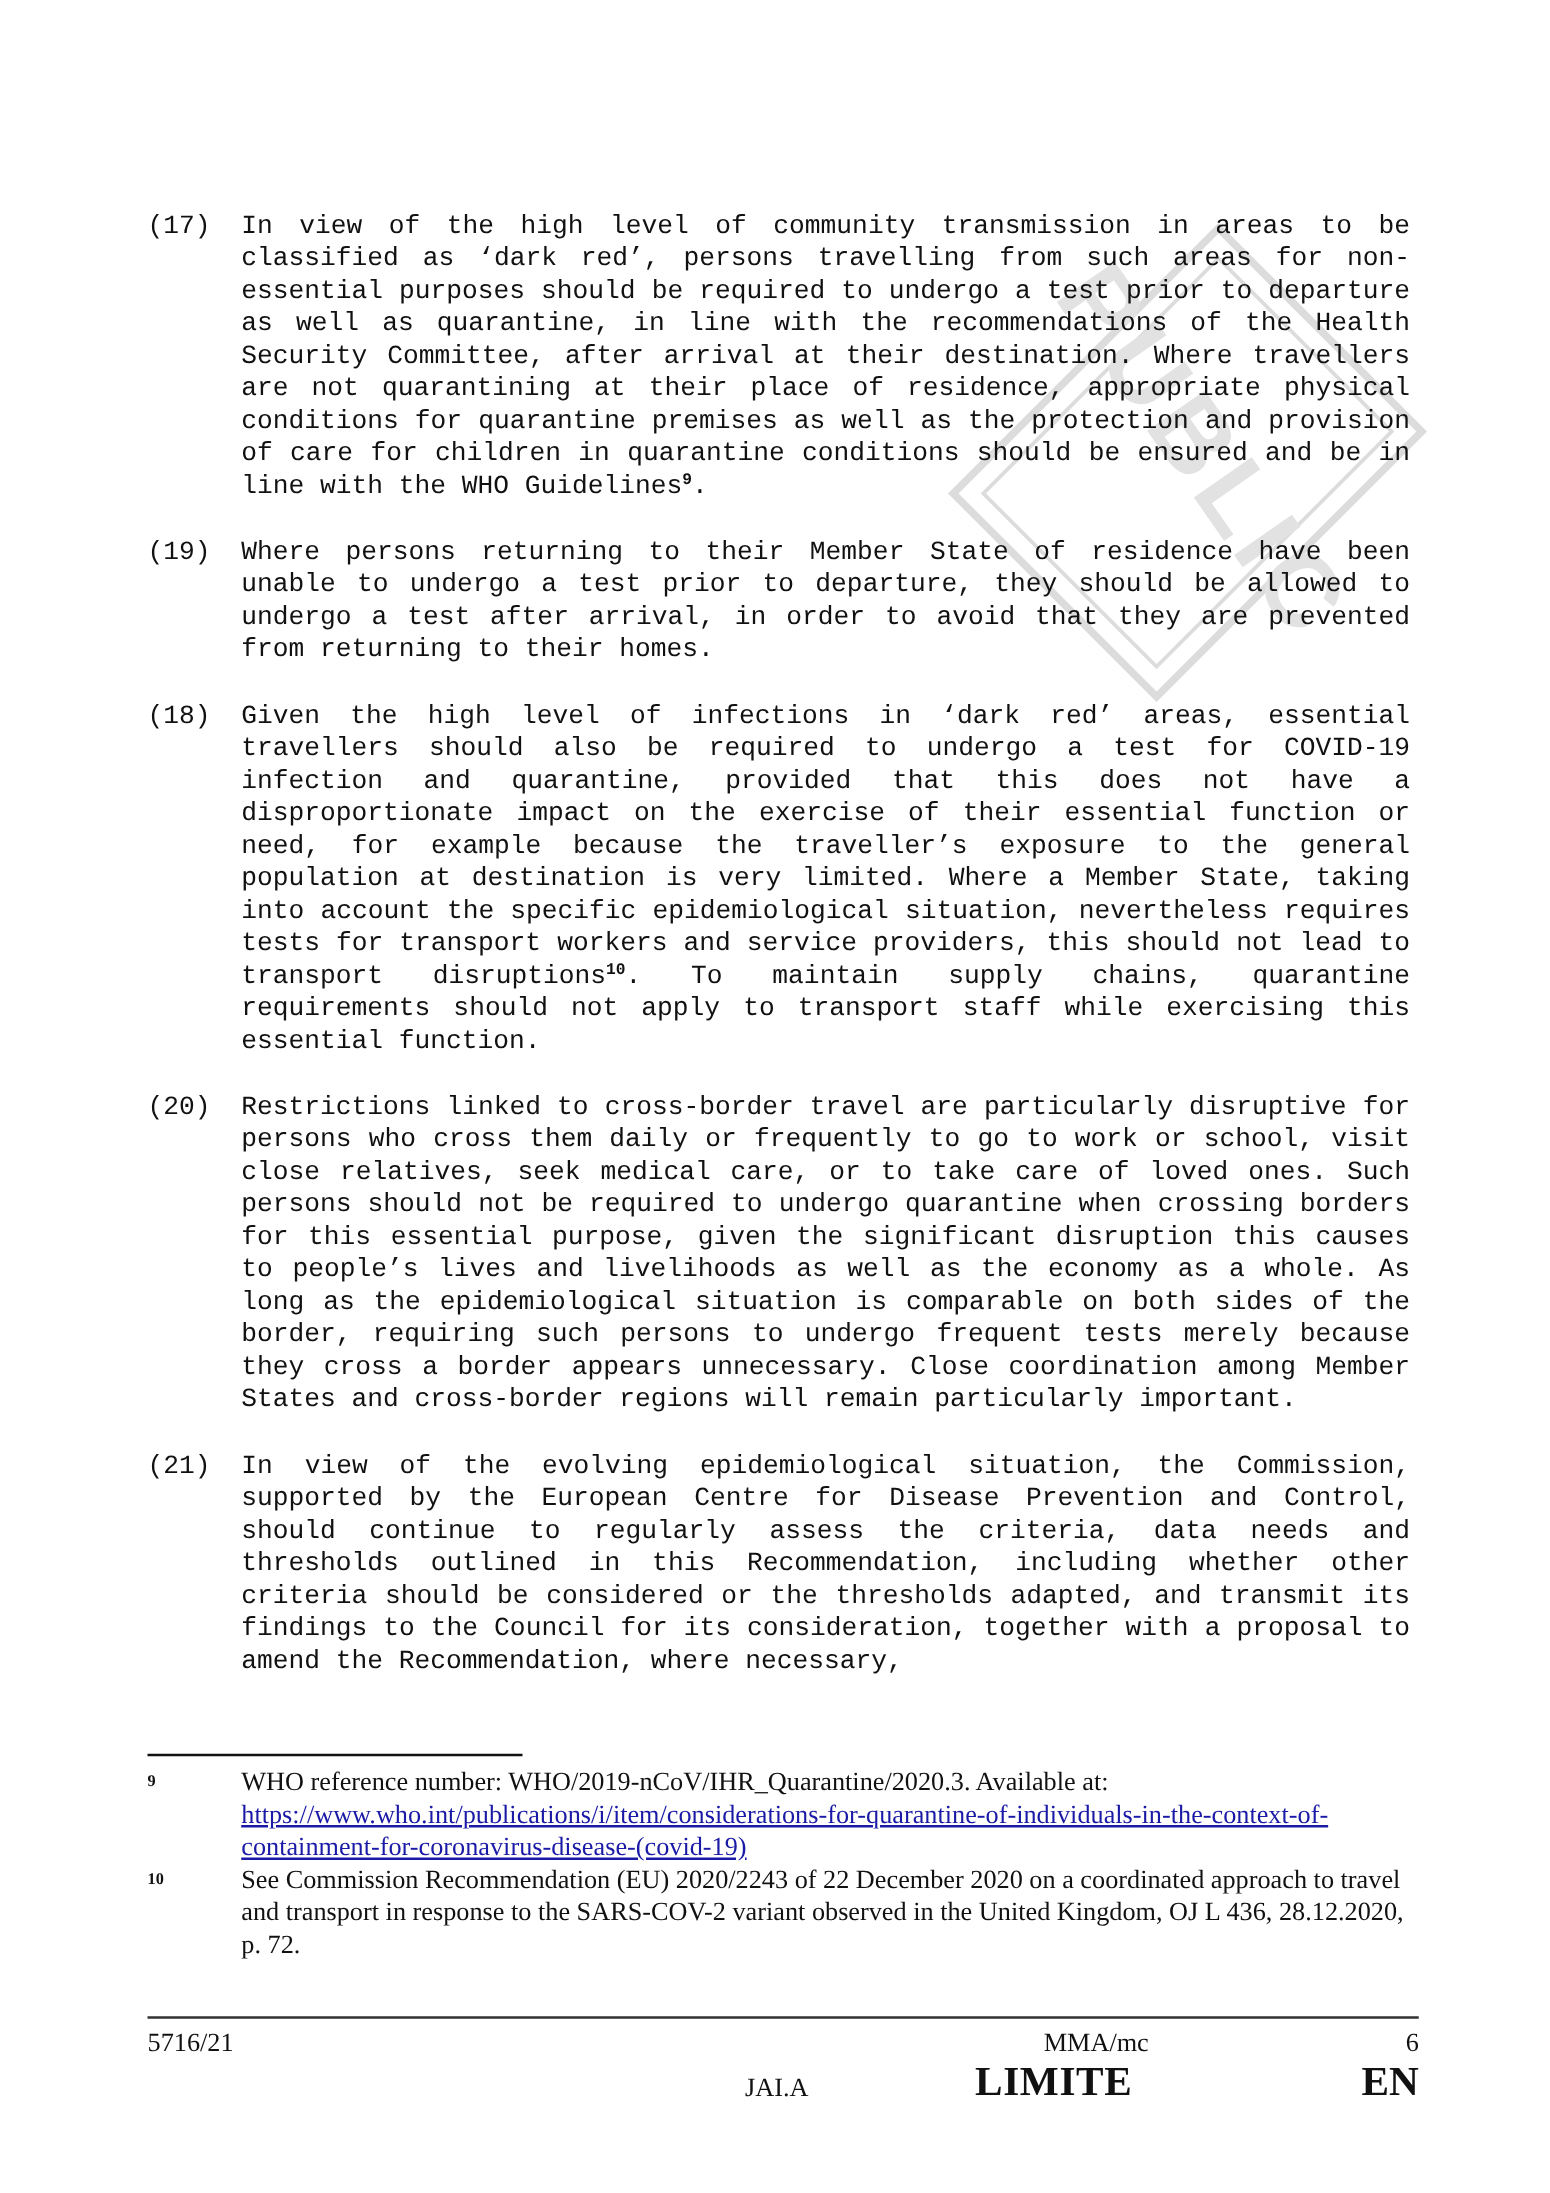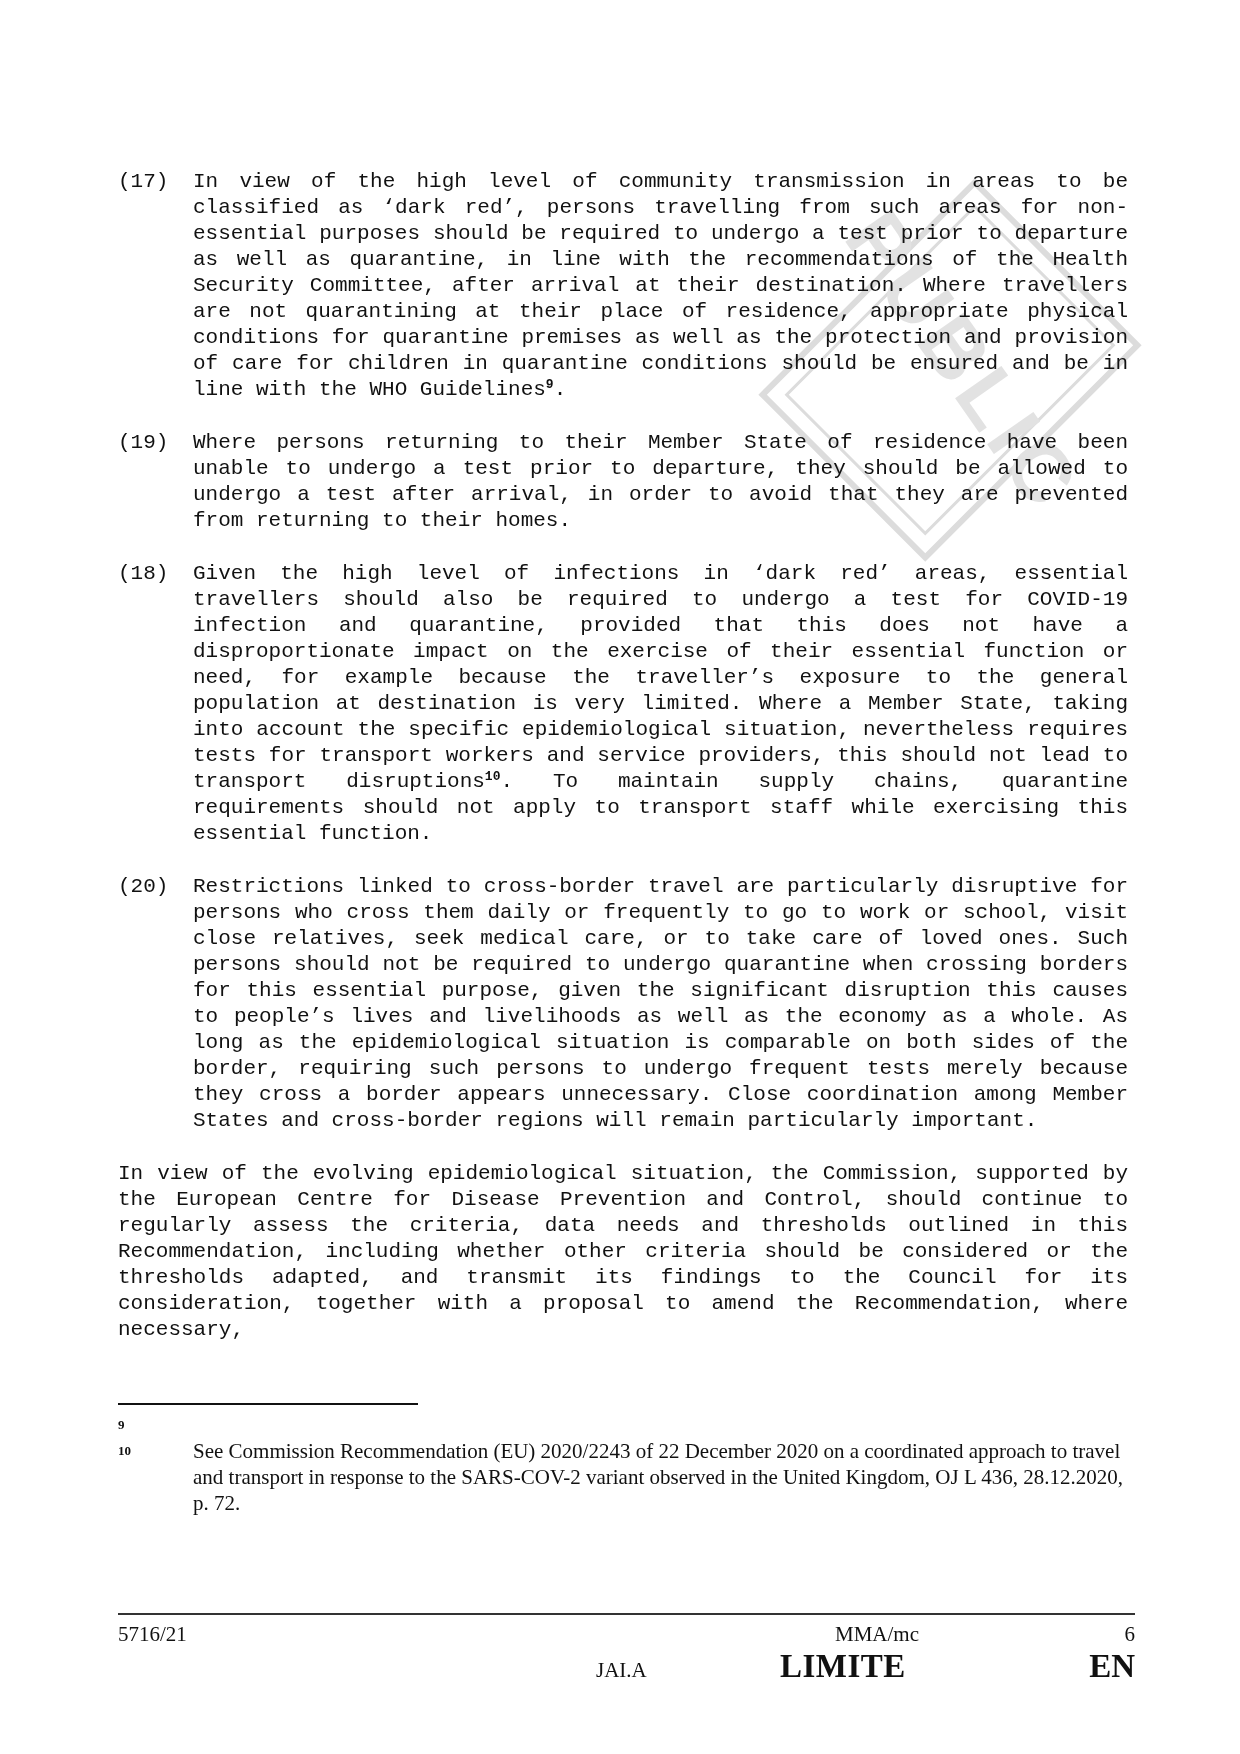--- a/index.html
+++ b/index.html
@@ -50,31 +50,33 @@
   </div>
   <div class="para">
     <div class="para-num">(18)</div>
     <div class="para-text"><span>Given the high level of infections in ‘dark red’ areas, essential travellers should also be required to undergo a test for COVID-19 infection and quarantine, provided that this does not have a disproportionate impact on the exercise of their essential function or need, for example because the traveller’s exposure to the general population at destination is very limited. Where a Member State, taking into account the specific epidemiological situation, nevertheless requires tests for transport workers and service providers, this should not lead to transport disruptions</span><sup>10</sup><span>. To maintain supply chains, quarantine requirements should not apply to transport staff while exercising this essential function.</span></div>
   </div>
   <div class="para">
     <div class="para-num">(20)</div>
     <div class="para-text">Restrictions linked to cross-border travel are particularly disruptive for persons who cross them daily or frequently to go to work or school, visit close relatives, seek medical care, or to take care of loved ones. Such persons should not be required to undergo quarantine when crossing borders for this essential purpose, given the significant disruption this causes to people’s lives and livelihoods as well as the economy as a whole. As long as the epidemiological situation is comparable on both sides of the border, requiring such persons to undergo frequent tests merely because they cross a border appears unnecessary. Close coordination among Member States and cross-border regions will remain particularly important.</div>
   </div>
   <div class="para">
+    <div class="para-num">(21)</div>
     <div class="para-text">In view of the evolving epidemiological situation, the Commission, supported by the European Centre for Disease Prevention and Control, should continue to regularly assess the criteria, data needs and thresholds outlined in this Recommendation, including whether other criteria should be considered or the thresholds adapted, and transmit its findings to the Council for its consideration, together with a proposal to amend the Recommendation, where necessary,</div>
   </div>
 </div>
 
 <div class="fn-rule"></div>
 
 <div class="footnotes">
   <div class="fn">
     <div class="fn-num">9</div>
     <div class="fn-text">
-      <br>
+      <span>WHO reference number: WHO/2019-nCoV/IHR_Quarantine/2020.3. Available at:</span><br>
+      <a class="fn-link">https://www.who.int/publications/i/item/considerations-for-quarantine-of-individuals-in-the-context-of-containment-for-coronavirus-disease-(covid-19)</a>
     </div>
   </div>
   <div class="fn">
     <div class="fn-num">10</div>
     <div class="fn-text">See Commission Recommendation (EU) 2020/2243 of 22 December 2020 on a coordinated approach to travel and transport in response to the SARS-COV-2 variant observed in the United Kingdom, OJ L 436, 28.12.2020, p. 72.</div>
   </div>
 </div>
 
 <div class="footer-rule"></div>
 

